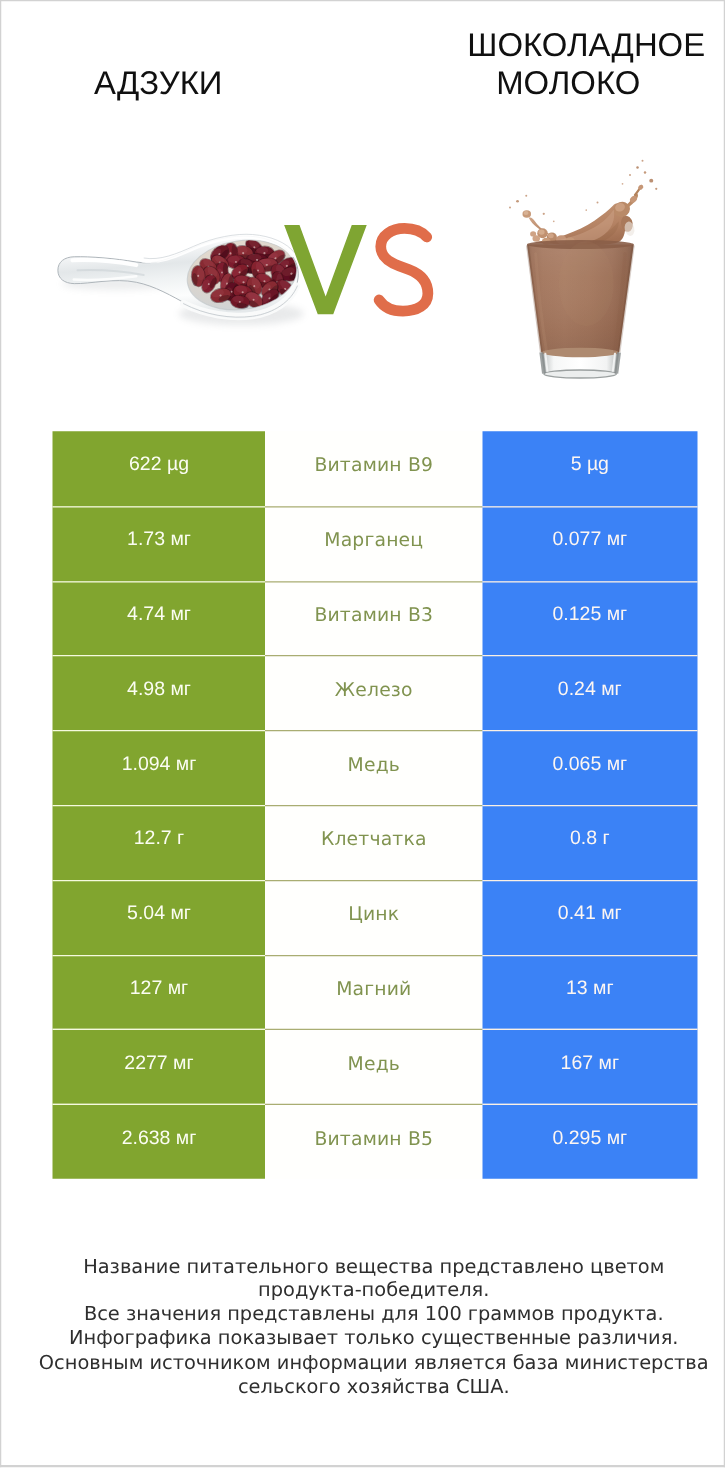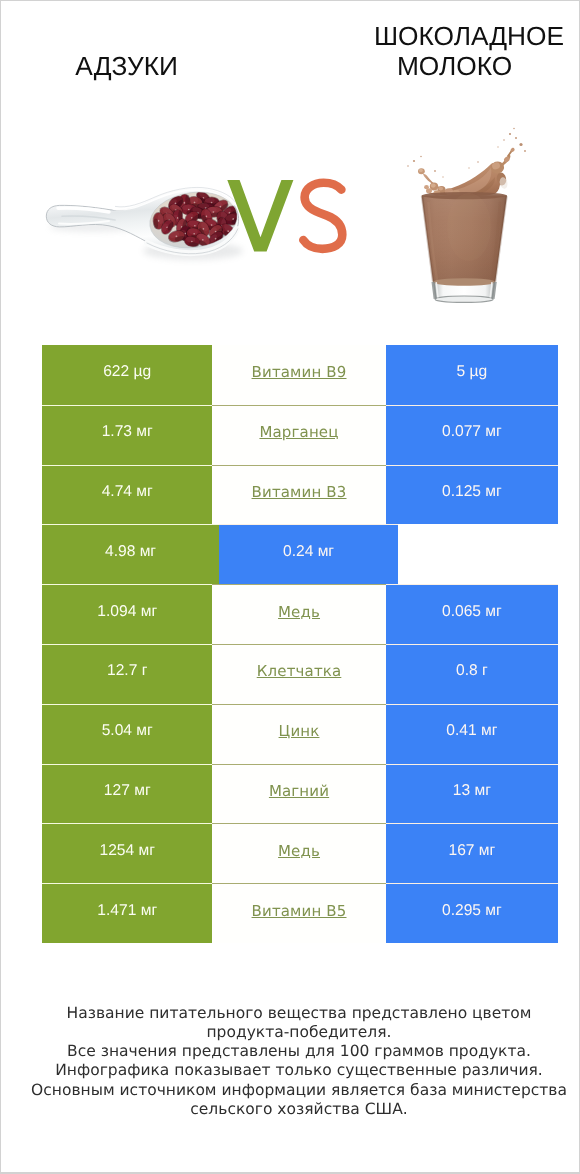--- a/index.html
+++ b/index.html
@@ -20,21 +20,21 @@
 
   
   .hero{position:absolute;left:0;top:0;width:580px;height:330px;}
   .hero svg{position:absolute;left:0;top:0;}
 
   
   .table{position:absolute;left:21px;top:344px;width:536px;}
   .row{display:flex;height:59.8px;box-sizing:border-box;margin-left:20px;}
   .cell{display:flex;align-items:center;justify-content:center;box-sizing:border-box;padding-bottom:6px;}
   .c-left,.c-right{font-family:"Liberation Sans",sans-serif;font-size:15.6px;}
-  .c-mid{font-family:"DejaVu Sans",sans-serif;font-size:15px;letter-spacing:0.15px;text-decoration:underline;}
+  .c-mid{font-family:"DejaVu Sans",sans-serif;font-size:15px;letter-spacing:0.15px;}
   .c-left{width:177px;background:#81a52f;color:#fbfdf2;}
   .c-mid{width:180px;background:#fffffd;color:#80934f;}
   .c-right{width:179px;background:#3b82f6;color:#fdf6f2;}
   .row + .row .c-left{border-top:1px solid #f5fade;}
   .row + .row .c-mid{border-top:1px solid #a9ad72;}
   .row + .row .c-right{border-top:1px solid #fbf0e4;}
 
   
   .note{position:absolute;left:0;top:1002.8px;width:580px;text-align:center;
         font-family:"DejaVu Sans",sans-serif;
@@ -495,20 +495,21 @@
         <div class="cell c-mid">Марганец</div>
         <div class="cell c-right">0.077 мг</div>
       </div>
       <div class="row">
         <div class="cell c-left">4.74 мг</div>
         <div class="cell c-mid">Витамин B3</div>
         <div class="cell c-right">0.125 мг</div>
       </div>
       <div class="row">
         <div class="cell c-left">4.98 мг</div>
+        <div class="cell c-mid">Железо</div>
         <div class="cell c-right">0.24 мг</div>
       </div>
       <div class="row">
         <div class="cell c-left">1.094 мг</div>
         <div class="cell c-mid">Медь</div>
         <div class="cell c-right">0.065 мг</div>
       </div>
       <div class="row">
         <div class="cell c-left">12.7 г</div>
         <div class="cell c-mid">Клетчатка</div>
@@ -518,26 +519,26 @@
         <div class="cell c-left">5.04 мг</div>
         <div class="cell c-mid">Цинк</div>
         <div class="cell c-right">0.41 мг</div>
       </div>
       <div class="row">
         <div class="cell c-left">127 мг</div>
         <div class="cell c-mid">Магний</div>
         <div class="cell c-right">13 мг</div>
       </div>
       <div class="row">
-        <div class="cell c-left">1254 мг</div>
+        <div class="cell c-left">2277 мг</div>
         <div class="cell c-mid">Медь</div>
         <div class="cell c-right">167 мг</div>
       </div>
       <div class="row">
-        <div class="cell c-left">1.471 мг</div>
+        <div class="cell c-left">2.638 мг</div>
         <div class="cell c-mid">Витамин B5</div>
         <div class="cell c-right">0.295 мг</div>
       </div>
     </div>
 
   <div class="note">
       <div>Название питательного вещества представлено цветом</div>
       <div>продукта-победителя.</div>
       <div>Все значения представлены для 100 граммов продукта.</div>
       <div>Инфографика показывает только существенные различия.</div>

